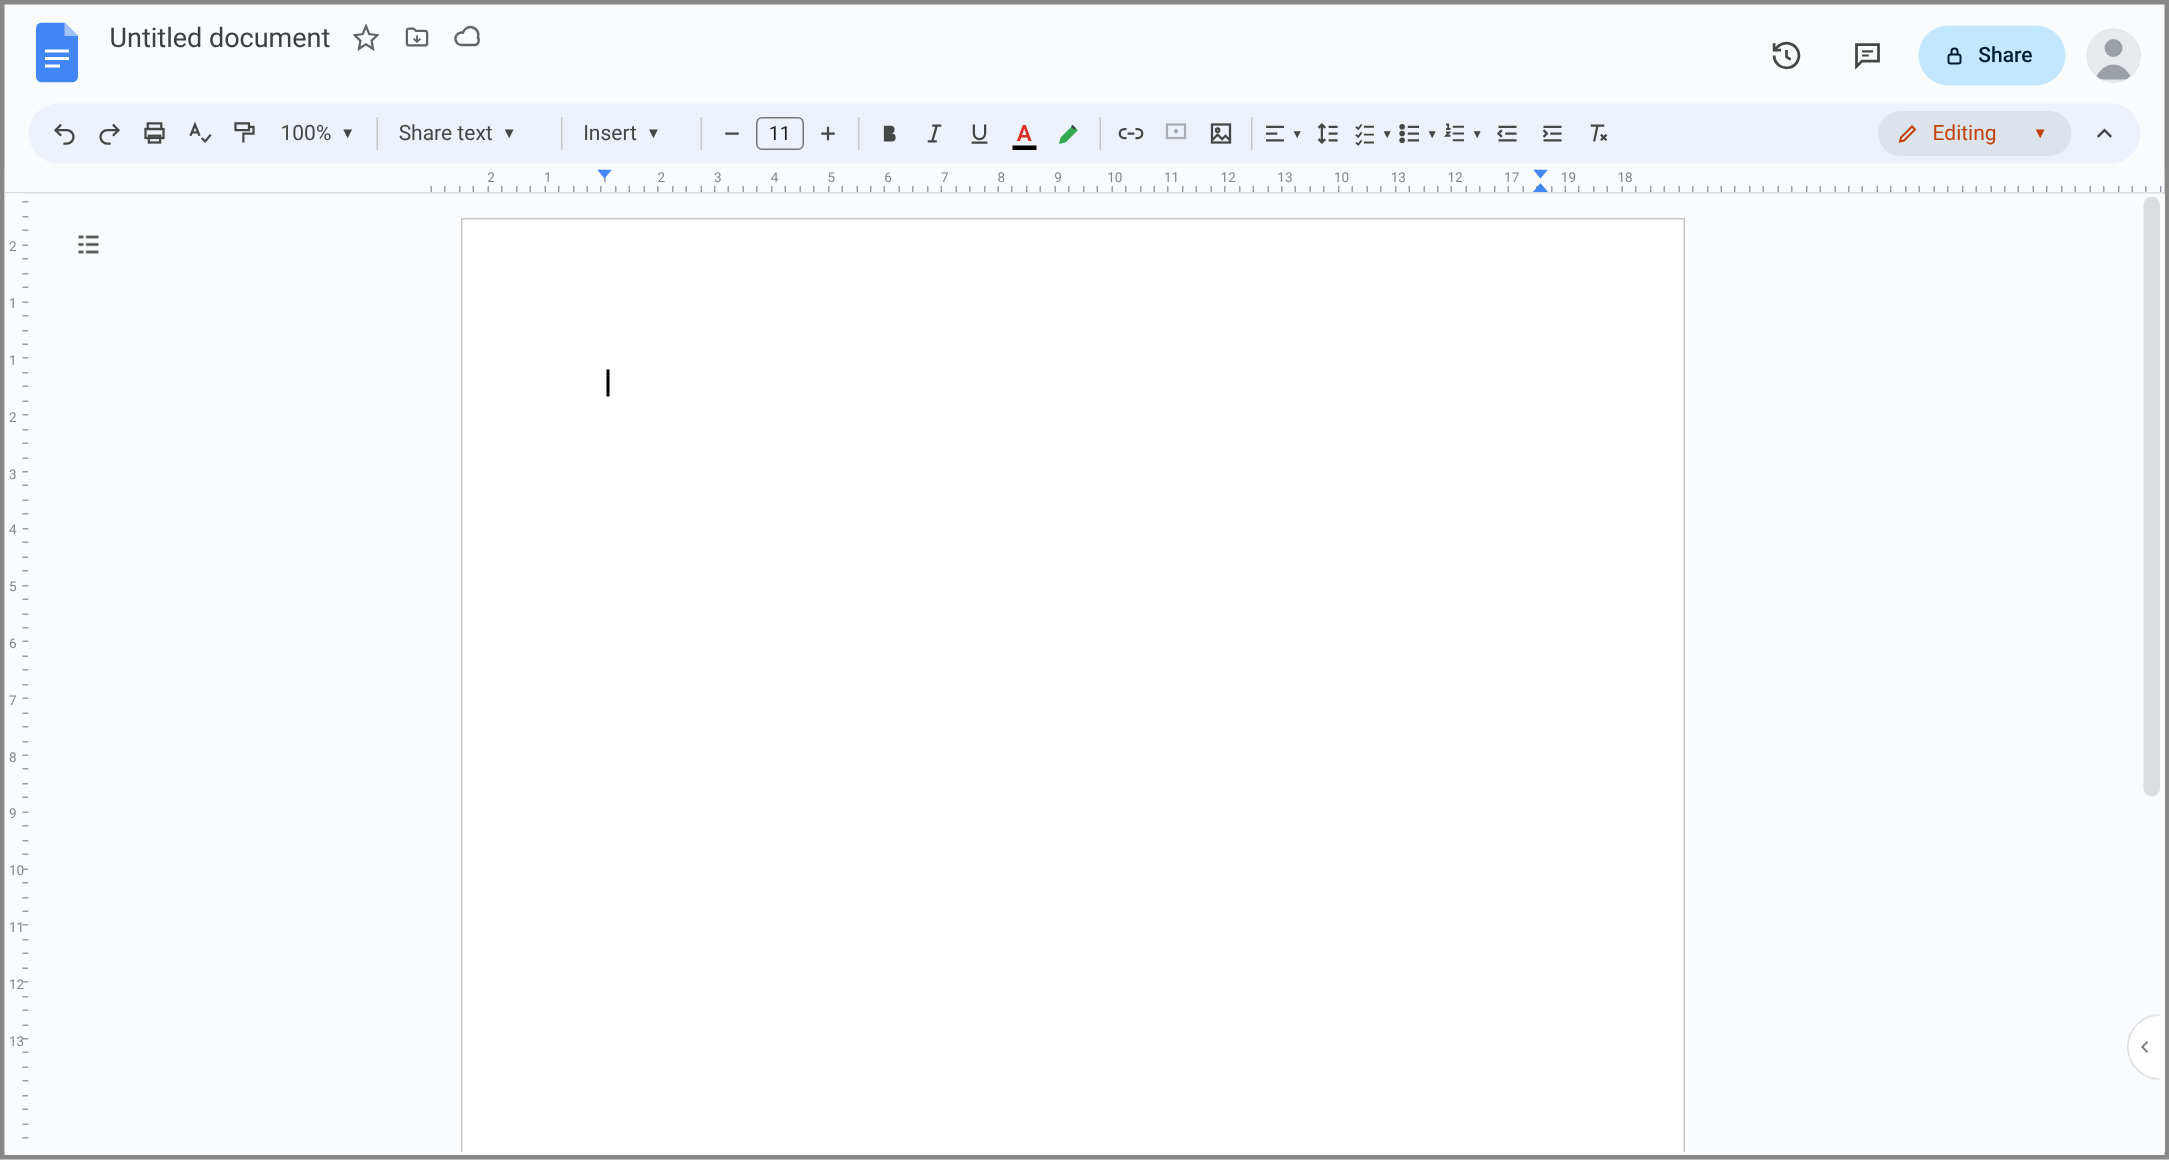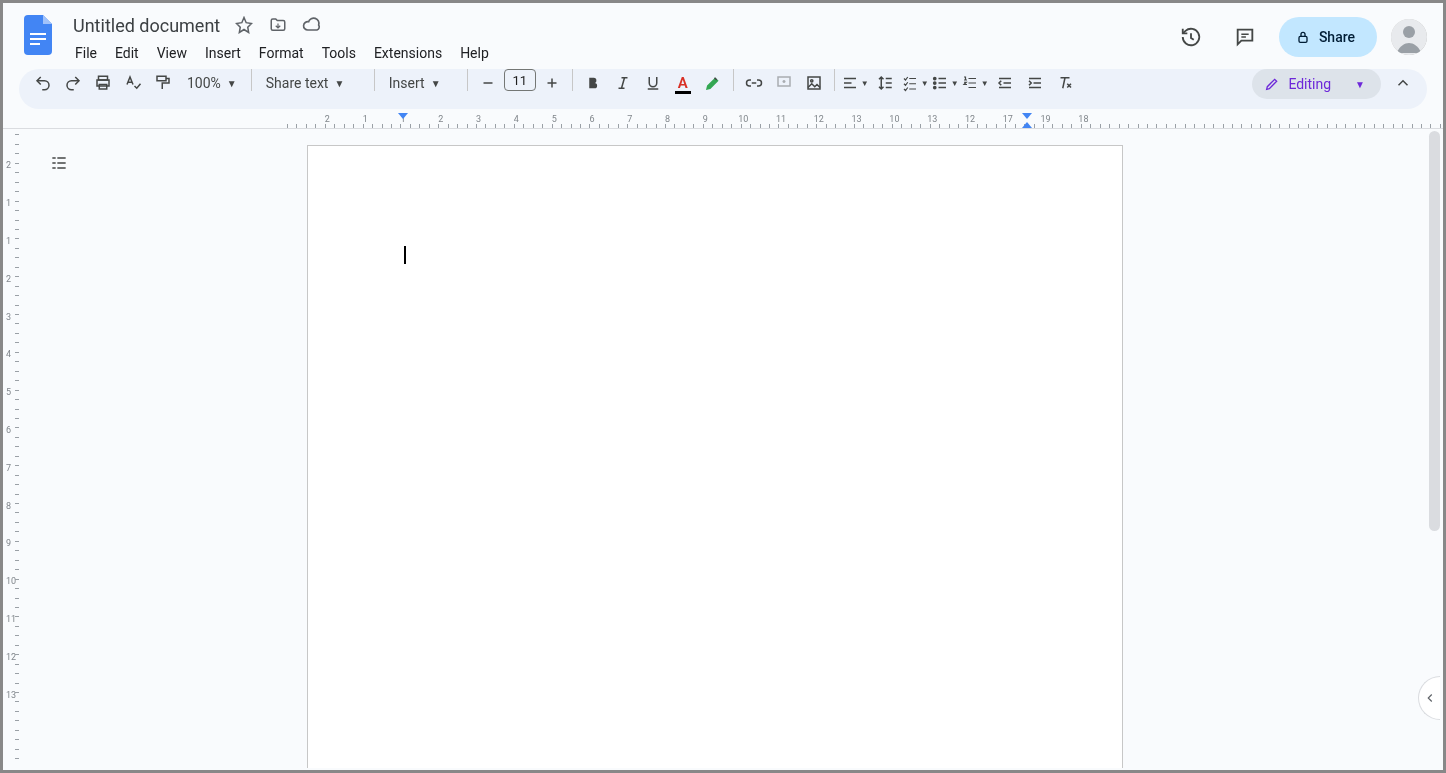--- a/index.html
+++ b/index.html
@@ -93,21 +93,21 @@
 }
 .toolbar-wrap {
   padding: 0 16px;
   margin-top: 2px;
 }
 .toolbar {
   background: #edf2fa;
   border-radius: 24px;
   height: 40px;
   display: flex;
-  align-items: flex-start;
+  align-items: center;
   padding: 0 10px;
   gap: 2px;
 }
 .tb-btn {
   min-width: 28px;
   height: 28px;
   display: flex;
   align-items: center;
   justify-content: center;
   color: #444746;
@@ -157,21 +157,21 @@
   background: #000;
 }
 .mode-pill {
   background: #dde3ea;
   border-radius: 20px;
   height: 30px;
   padding: 0 16px 0 12px;
   display: flex;
   align-items: center;
   gap: 8px;
-  color: #6d28d9;
+  color: #c2410c;
   font-size: 14px;
   cursor: pointer;
   margin-left: auto;
 }
 .mode-pill .caret { font-size: 10px; margin-left: 16px; }
 .collapse-btn {
   width: 28px; height: 28px;
   display:flex;align-items:center;justify-content:center;
   color:#444746; cursor:pointer;
   margin-left: 6px;
@@ -315,30 +315,20 @@
               <path d="M3 6a2 2 0 0 1 2-2h4l2 2h8a2 2 0 0 1 2 2v9a2 2 0 0 1-2 2H5a2 2 0 0 1-2-2z"></path>
               <path d="M12 10v6m-3-3l3 3 3-3" stroke-width="1.6"></path>
             </svg>
         </span>
         <span class="title-icon">
           <svg viewBox="0 0 24 24" width="20" height="20" fill="none" stroke="currentColor" stroke-width="2">
               <path d="M7 18a5 5 0 1 1 .9-9.9A6 6 0 0 1 20 12a4 4 0 0 1-2 6H7z"></path>
             </svg>
         </span>
       </div>
-    </div>
-    <div class="menubar">
-      <span class="menu-item">File</span>
-      <span class="menu-item">Edit</span>
-      <span class="menu-item">View</span>
-      <span class="menu-item">Insert</span>
-      <span class="menu-item">Format</span>
-      <span class="menu-item">Tools</span>
-      <span class="menu-item">Extensions</span>
-      <span class="menu-item">Help</span>
     </div>
   </div>
   <div class="header-right">
     <div class="hdr-icon-btn">
       <svg viewBox="0 0 24 24" width="22" height="22" fill="none" stroke="currentColor" stroke-width="2">
           <path d="M3 12a9 9 0 1 0 3-6.7L3 8"></path>
           <path d="M3 3v5h5"></path>
           <path d="M12 8v5l3 2"></path>
         </svg>
     </div>

